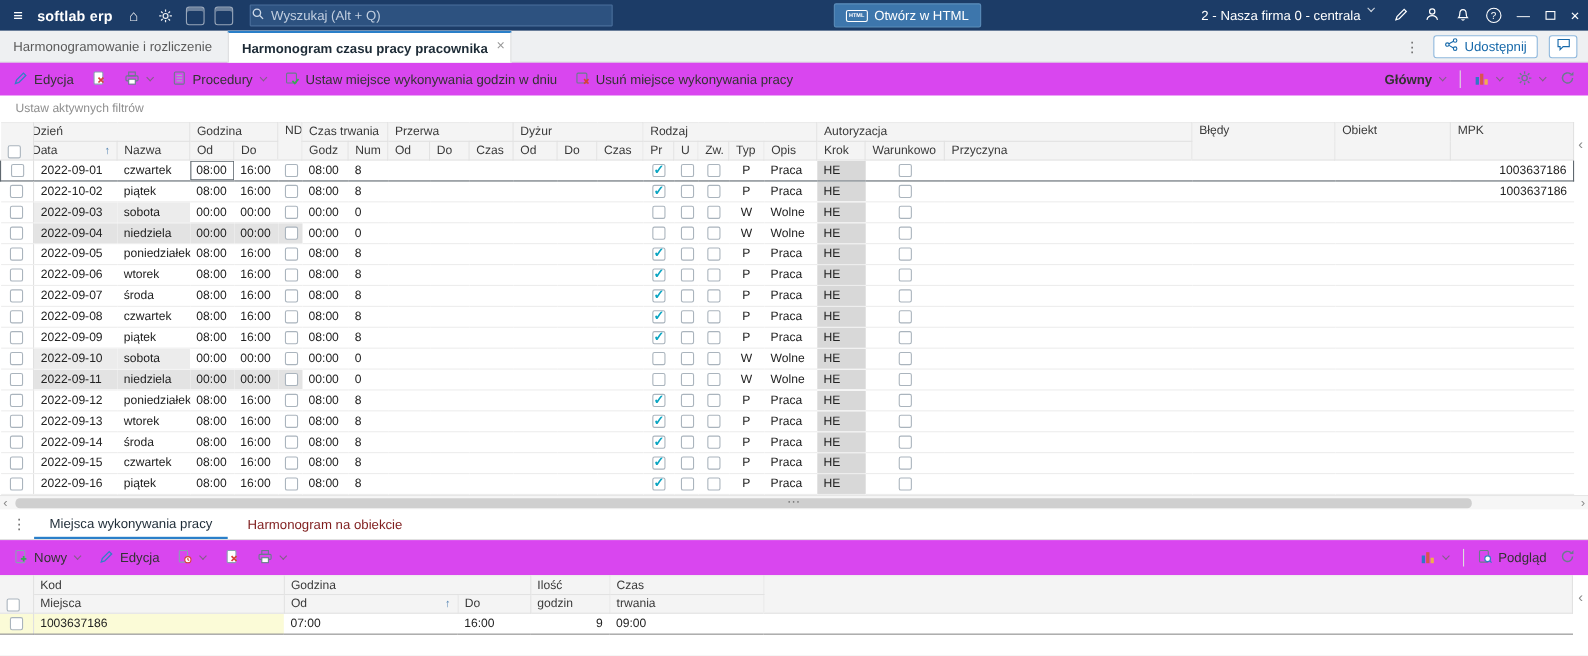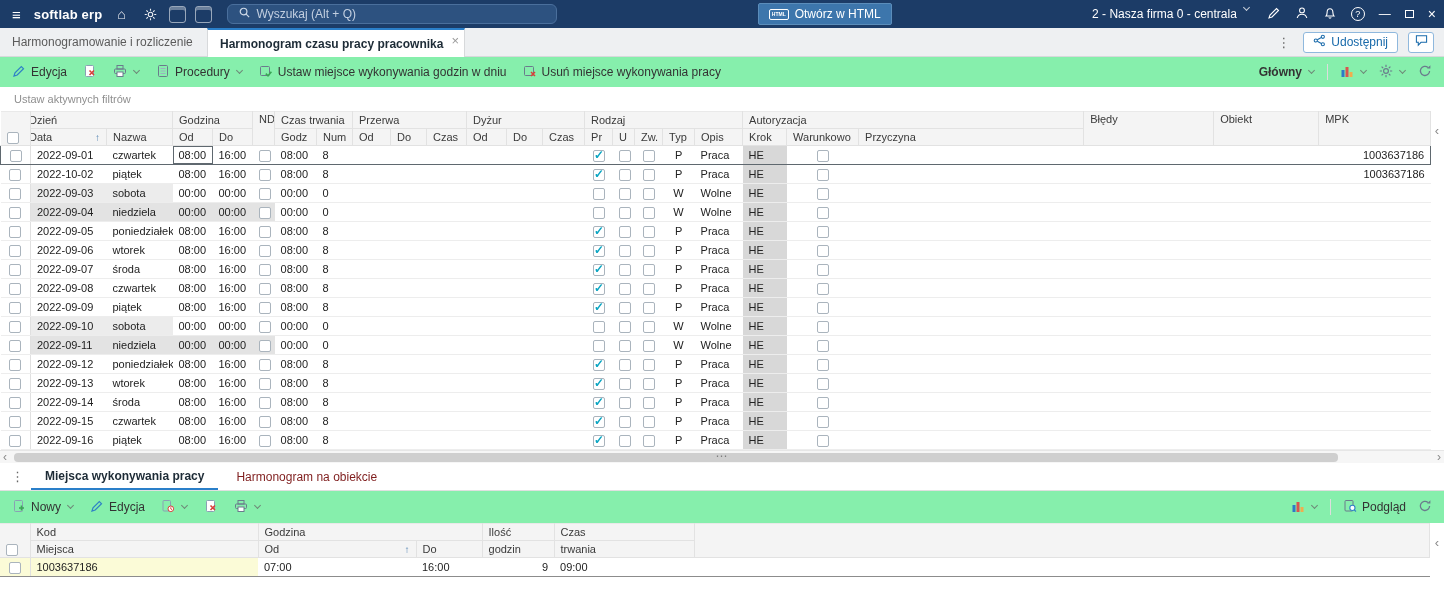--- a/index.html
+++ b/index.html
@@ -5,21 +5,21 @@
   *{box-sizing:border-box;margin:0;padding:0}
   body{font-family:"Liberation Sans",sans-serif;background:#e9e9e9}
   .screen{width:1444px;height:596px;background:#fff;position:relative;overflow:hidden;font-size:12px;color:#333}
 
   
   .topbar{height:28px;background:var(--topbar_bg,#1c3c67);display:flex;align-items:center;padding:0 8px;gap:9px;color:#fff}
   .tb-menu{font-size:15px;cursor:pointer;padding:0 4px}
   .tb-logo{font-size:13px;font-weight:bold;letter-spacing:.2px;white-space:nowrap}
   .tb-ico{width:20px;height:20px;display:flex;align-items:center;justify-content:center;font-size:14px;opacity:.92}
   .tb-tile{width:17px;height:17px;border:1px solid rgba(255,255,255,.55);border-radius:3px;box-shadow:inset 0 3px 0 rgba(255,255,255,.35)}
-  .tb-search{width:330px;height:20px;margin-left:6px;background:#2d5280;border:1px solid #4a6f9c;border-radius:6px;display:flex;align-items:center;padding:0 10px;gap:5px}
+  .tb-search{width:330px;height:20px;margin-left:6px;background:#2d5280;border:1px solid #4a6f9c;border-radius:1px;display:flex;align-items:center;padding:0 0;gap:5px}
   .tb-search input{flex:1;background:transparent;border:none;outline:none;color:#e8eef5;font-size:12px;font-family:"Liberation Sans",sans-serif}
   .tb-search input::placeholder{color:#c2cfe0}
   .tb-spacer{flex:1}
   .htmlbtn{background:#3d76ac;border:1px solid #5b8dba;border-radius:2px;height:22px;display:flex;align-items:center;gap:6px;padding:0 10px;color:#fff;cursor:pointer;white-space:nowrap}
   .htmlico{display:inline-block;border:1px solid #fff;border-radius:2px;font-size:5px;line-height:9px;padding:0 2px;font-weight:bold}
   .tb-company{display:flex;align-items:flex-start;gap:5px;white-space:nowrap;font-size:12px;cursor:pointer}
   .caret{display:inline-block;width:5px;height:5px;border-right:1.3px solid currentColor;border-bottom:1.3px solid currentColor;transform:rotate(45deg);margin:-2px 1px 1px 2px;opacity:.75}
   .winctl{display:flex;align-items:center;gap:14px;margin-left:8px}
   .winctl span{cursor:pointer}
   .maxbox{display:inline-block;width:9px;height:8px;border:1px solid #fff}
@@ -31,21 +31,21 @@
   .tab.inactive{max-width:207px;overflow:hidden}
   .tab.inactive span{overflow:hidden;white-space:nowrap}
   .tab.active{background:#fff;border:1px solid #d7d9db;border-bottom:none;border-top:2px solid #2a7fc9;font-weight:bold;color:#1d2b36;max-width:258px;margin-bottom:-1px;gap:8px}
   .tab .closex{color:#9a9a9a;font-weight:normal;font-size:13px;margin-top:-6px}
   .tabrow-right{margin-left:auto;display:flex;align-items:center;gap:10px;padding-right:10px}
   .vdots{color:#666;font-size:13px;cursor:pointer;padding:0 3px}
   .sharebtn{height:21px;border:1px solid #8fb8dd;border-radius:3px;background:#fff;color:#1769aa;display:flex;align-items:center;gap:5px;padding:0 9px;cursor:pointer;font-size:12px}
   .iconbtn{height:21px;width:26px;border:1px solid #8fb8dd;border-radius:3px;background:#fff;display:flex;align-items:center;justify-content:center;cursor:pointer}
 
   
-  .toolbar{height:30px;display:flex;align-items:center;padding:0 12px;gap:16px;background:#86efac}
+  .toolbar{height:30px;display:flex;align-items:center;padding:0 12px;gap:16px;background:#d946ef}
   .tbtn{display:flex;align-items:center;gap:5px;color:#333;cursor:pointer;white-space:nowrap}
   .tbtn .caret{color:#666}
   .tdiv{width:1px;height:16px;background:#ddd}
   .toolbar .right{margin-left:auto;display:flex;align-items:center;gap:12px}
 
   
   .filterbar{height:24px;display:flex;align-items:center;padding:0 14px;color:#8f8f8f;font-size:11px;background:#fff}
 
   
   .gridwrap{position:relative;background:#fff}
@@ -74,21 +74,21 @@
   .hscroll{height:13px;background:#f6f6f6;border-top:1px solid #e6e6e6;display:flex;align-items:center;padding:0 3px;gap:3px;position:relative}
   .sb-arrow{color:#8a8a8a;font-size:12px;line-height:10px;cursor:pointer}
   .sb-track{flex:1;height:9px;position:relative}
   .sb-thumb{position:absolute;left:4px;top:0;height:9px;width:93%;background:#cfcfcf;border-radius:4px;cursor:pointer}
   .sb-dots{position:absolute;left:50%;top:-4px;transform:translateX(-50%);color:#7d7d7d;font-size:12px;letter-spacing:1px;cursor:row-resize}
 
   
   .btabs{height:28px;display:flex;align-items:stretch;border-bottom:1px solid #e0e0e0;background:#fff;gap:4px;padding-left:8px}
   .btabs .vdots{align-self:center}
   .btab{display:flex;align-items:center;padding:0 14px;color:#7f1d1d;cursor:pointer;white-space:nowrap}
-  .btab.active{font-weight:bold;color:#1d2b36;border-bottom:2px solid #2a7fc9}
+  .btab.active{font-weight:normal;color:#1d2b36;border-bottom:2px solid #2a7fc9}
   td.ylw{background:var(--selected_row_yellow,#fbfbd7)}
   #bottom-grid tr.datarow td{border-bottom:1px solid #8c8c8c}
 
   
   svg.i14{width:14px;height:14px}
   svg.i13{width:13px;height:13px}
 </style>
 </head>
 <body>
 

